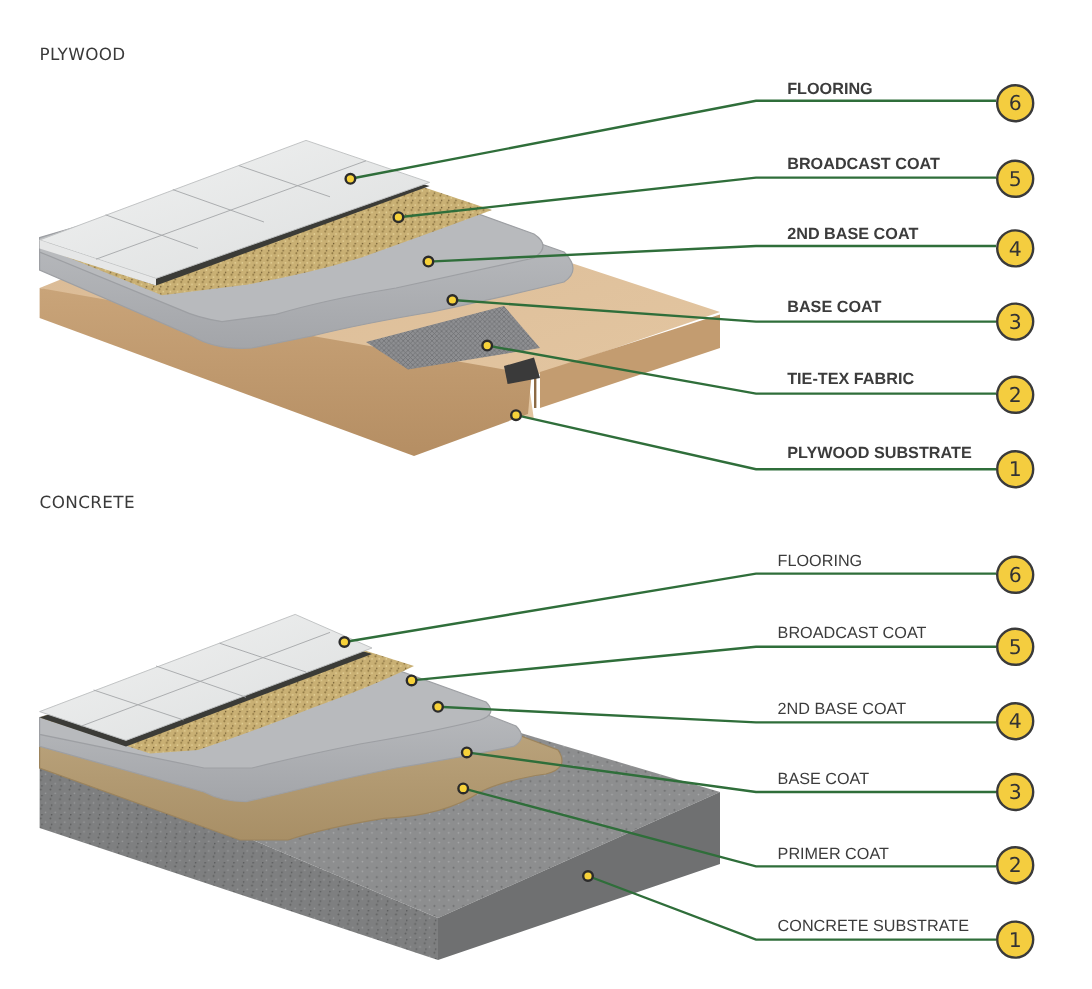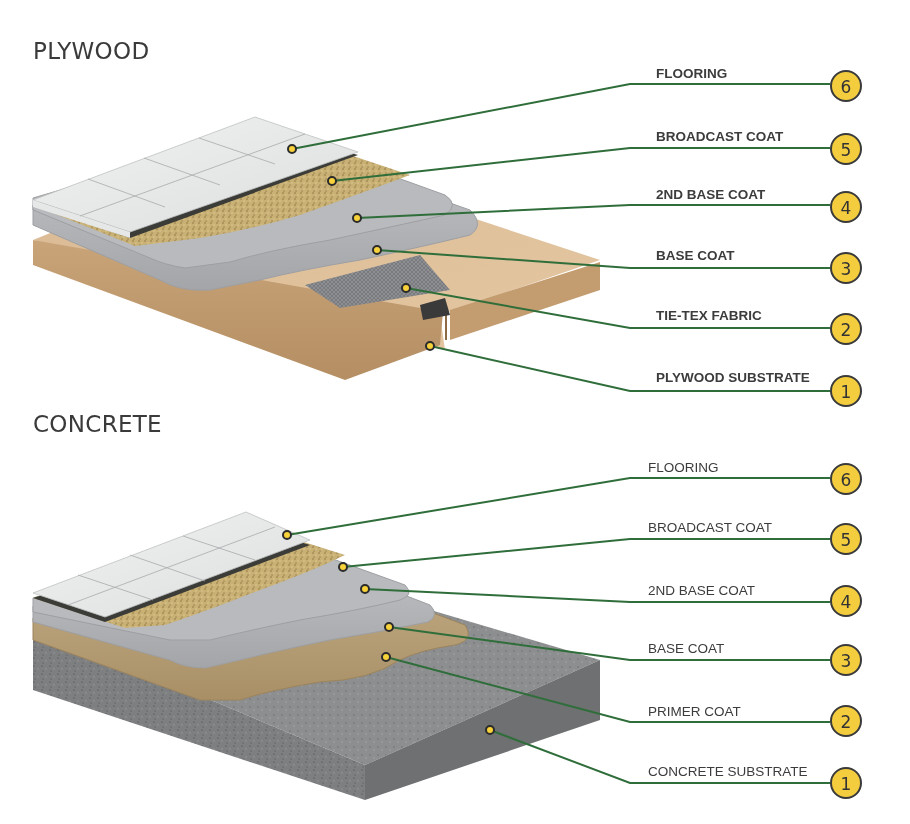--- a/index.html
+++ b/index.html
@@ -1,17 +1,17 @@
 <!DOCTYPE html>
 <html><head>
 <meta charset="utf-8">
 <style>
   html, body { margin:0; padding:0; background:#ffffff; }
   body { width:910px; height:824px; position:relative; overflow:hidden; font-family:"DejaVu Sans", sans-serif; }
-  .section-title { position:absolute; left:33px; font-size:23px; color:#3a3a3a; letter-spacing:0.3px; font-family:"DejaVu Sans", sans-serif; }
+  .section-title { position:absolute; left:33px; font-size:14px; color:#3a3a3a; letter-spacing:0.3px; font-family:"DejaVu Sans", sans-serif; }
   #title-plywood { top:38px; }
   #title-concrete { top:411px;text-align:center; }
   svg#diagram { position:absolute; left:0; top:0; }
   .lbl { font-family:"Liberation Sans", sans-serif; font-size:13.5px; fill:#3c3c3c; }
   .lbl.bold { font-weight:bold; }
   .lead { stroke:#2f6e3a; stroke-width:2; fill:none; }
   .badge-c { fill:#f4cd3f; stroke:#3a3a3a; stroke-width:2; }
   .badge-t { font-family:"DejaVu Sans", sans-serif; font-size:17px; fill:#333; text-anchor:middle; dominant-baseline:central; }
   .dot { fill:#f7d23a; stroke:#2b2b2b; stroke-width:2; }
 </style>

